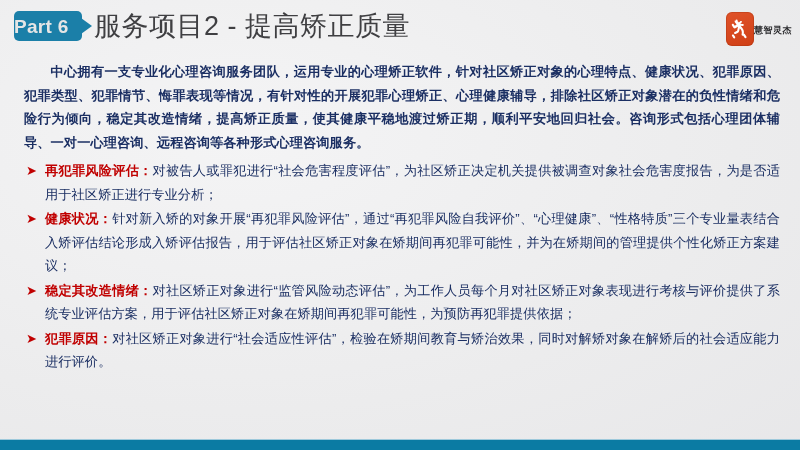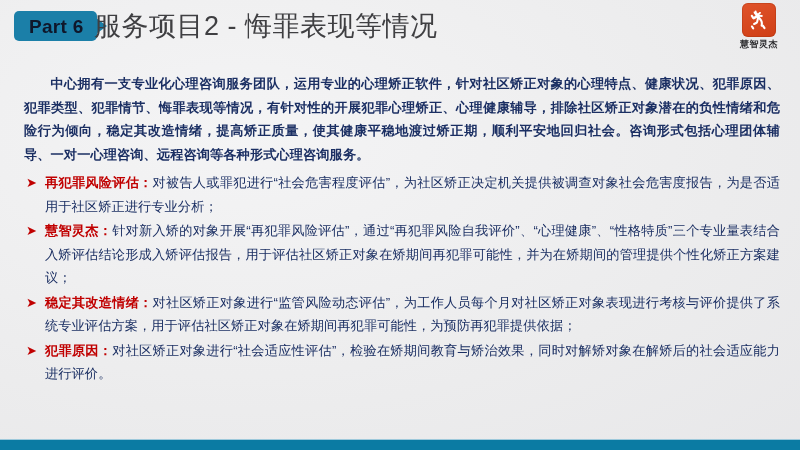--- a/index.html
+++ b/index.html
@@ -16,23 +16,23 @@
   }
 
   
   #header{position:absolute;left:0;top:0;width:800px;height:52px;}
 
   #part-badge-wrap{
     position:absolute;left:14px;top:11px;height:30px;
     display:flex;align-items:stretch;
   }
   #part-badge{
-    background:#1b7fa8;color:#0f172a;
+    background:#1b7fa8;color:#e5e5e5;
     border-radius:5px;
-    padding:0 13px 0 15px;
+    padding:0 13px 0 0;
     display:flex;align-items:center;
     font-size:19px;font-weight:bold;letter-spacing:.3px;
     line-height:1;
     height:30px;box-sizing:border-box;
   }
   #part-badge-tail{
     width:0;height:0;align-self:center;
     border-top:8px solid transparent;
     border-bottom:8px solid transparent;
     border-left:11px solid #1b7fa8;
@@ -44,21 +44,21 @@
     color:#3f3f42;
     letter-spacing:.5px;
     white-space:nowrap;
     line-height:44px;
   }
 
   
   #logo{
     position:absolute;right:8px;top:3px;
     width:66px;height:52px;
-    display:flex;flex-direction:column;align-items:center;
+    display:flex;align-items:center;
   }
   #logo-mark{
     width:34px;height:34px;border-radius:6px;
     background:linear-gradient(160deg,#e0532a 0%,#cf3f16 100%);
     display:flex;align-items:center;justify-content:center;
     box-shadow:0 0 0 1px rgba(160,50,15,.35) inset;
   }
   #logo-mark svg{display:block;}
   #logo-text{
     margin-top:2px;
@@ -70,21 +70,21 @@
   #body{
     position:absolute;left:24px;top:60px;width:756px;
     color:#1b2f63;
   }
   #intro{
     font-size:13.2px;font-weight:bold;
     line-height:23.5px;
     text-align:justify;
     text-justify:inter-ideograph;
     text-indent:2em;
-    margin:12px 0 5px 0;
+    margin:0 0 5px 0;
     color:#1b2f63;
     letter-spacing:.1px;
   }
 
   #bullets{margin:0;padding:0;list-style:none;}
   .bullet{
     position:relative;
     padding-left:21px;
     font-size:13.2px;font-weight:bold;
     line-height:23.5px;
@@ -117,21 +117,21 @@
 
 <div id="slide">
 
   <div id="header">
 
     <div id="part-badge-wrap">
       <div id="part-badge">Part 6</div>
       <div id="part-badge-tail"></div>
     </div>
 
-    <div id="slide-title">服务项目2 - 悔罪表现等情况</div>
+    <div id="slide-title">服务项目2 - 提高矫正质量</div>
 
     <div id="logo">
       <div id="logo-mark">
         <svg width="26" height="26" viewBox="0 0 26 26" aria-hidden="true">
           <g fill="#ffffff">
             <path d="M8.2 5.1c.9-.6 2.1-.5 2.8.3l.9 1.1 1.6-1.4c.4-.3 1-.3 1.3.1.3.4.2 1-.2 1.3l-1.4 1.2 2.6.2c.6 0 1 .5 1 1.1 0 .5-.5.9-1 .9l-2.2-.1 1.6 1.9c1.3 1.5 1.9 3.4 1.7 5.3l-.2 1.9c-.1.6-.6 1-1.2.9-.6-.1-1-.6-.9-1.2l.2-1.8c.1-1.3-.3-2.6-1.2-3.6l-.8-.9-.6 2.6c-.2.9-.8 1.6-1.6 2l-2 1c-.5.3-1.2.1-1.4-.5-.3-.5 0-1.2.5-1.4l1.9-.9c.3-.1.5-.4.6-.7l.8-3.6-2.2 1.3c-.8.5-1.8.3-2.4-.4L5 9.6c-.4-.5-.3-1.2.2-1.5.5-.4 1.1-.3 1.5.2l1.1 1.4 1.8-1.1-1.6-2c-.6-.8-.4-1.9.2-2.5z"></path>
             <circle cx="9.6" cy="4.6" r="1.05"></circle>
             <path d="M16.4 17.9c.5-.3 1.2-.2 1.5.3l1.5 2.3c.3.5.2 1.2-.3 1.5-.5.3-1.2.2-1.5-.3l-1.5-2.3c-.3-.5-.2-1.2.3-1.5z"></path>
             <path d="M5.4 18.6c.5-.3 1.2-.2 1.5.3l1.2 1.9c.3.5.2 1.2-.3 1.5-.5.3-1.2.2-1.5-.3l-1.2-1.9c-.4-.5-.2-1.2.3-1.5z"></path>
           </g>
@@ -141,21 +141,21 @@
     </div>
 
   </div>
 
   <div id="body">
 
     <p id="intro">中心拥有一支专业化心理咨询服务团队，运用专业的心理矫正软件，针对社区矫正对象的心理特点、健康状况、犯罪原因、犯罪类型、犯罪情节、悔罪表现等情况，有针对性的开展犯罪心理矫正、心理健康辅导，排除社区矫正对象潜在的负性情绪和危险行为倾向，稳定其改造情绪，提高矫正质量，使其健康平稳地渡过矫正期，顺利平安地回归社会。咨询形式包括心理团体辅导、一对一心理咨询、远程咨询等各种形式心理咨询服务。</p>
 
     <ul id="bullets">
         <li class="bullet"><span class="bullet-marker">➤</span><span class="bullet-term">再犯罪风险评估：</span><span class="bullet-rest">对被告人或罪犯进行“社会危害程度评估”，为社区矫正决定机关提供被调查对象社会危害度报告，为是否适用于社区矫正进行专业分析；</span></li>
-        <li class="bullet"><span class="bullet-marker">➤</span><span class="bullet-term">慧智灵杰：</span><span class="bullet-rest">针对新入矫的对象开展“再犯罪风险评估”，通过“再犯罪风险自我评价”、“心理健康”、“性格特质”三个专业量表结合入矫评估结论形成入矫评估报告，用于评估社区矫正对象在矫期间再犯罪可能性，并为在矫期间的管理提供个性化矫正方案建议；</span></li>
+        <li class="bullet"><span class="bullet-marker">➤</span><span class="bullet-term">健康状况：</span><span class="bullet-rest">针对新入矫的对象开展“再犯罪风险评估”，通过“再犯罪风险自我评价”、“心理健康”、“性格特质”三个专业量表结合入矫评估结论形成入矫评估报告，用于评估社区矫正对象在矫期间再犯罪可能性，并为在矫期间的管理提供个性化矫正方案建议；</span></li>
         <li class="bullet"><span class="bullet-marker">➤</span><span class="bullet-term">稳定其改造情绪：</span><span class="bullet-rest">对社区矫正对象进行“监管风险动态评估”，为工作人员每个月对社区矫正对象表现进行考核与评价提供了系统专业评估方案，用于评估社区矫正对象在矫期间再犯罪可能性，为预防再犯罪提供依据；</span></li>
         <li class="bullet"><span class="bullet-marker">➤</span><span class="bullet-term">犯罪原因：</span><span class="bullet-rest">对社区矫正对象进行“社会适应性评估”，检验在矫期间教育与矫治效果，同时对解矫对象在解矫后的社会适应能力进行评价。</span></li>
       </ul>
 
   </div>
 
   <div id="bottom-bar-hi"></div>
   <div id="bottom-bar"></div>
 
 </div>

